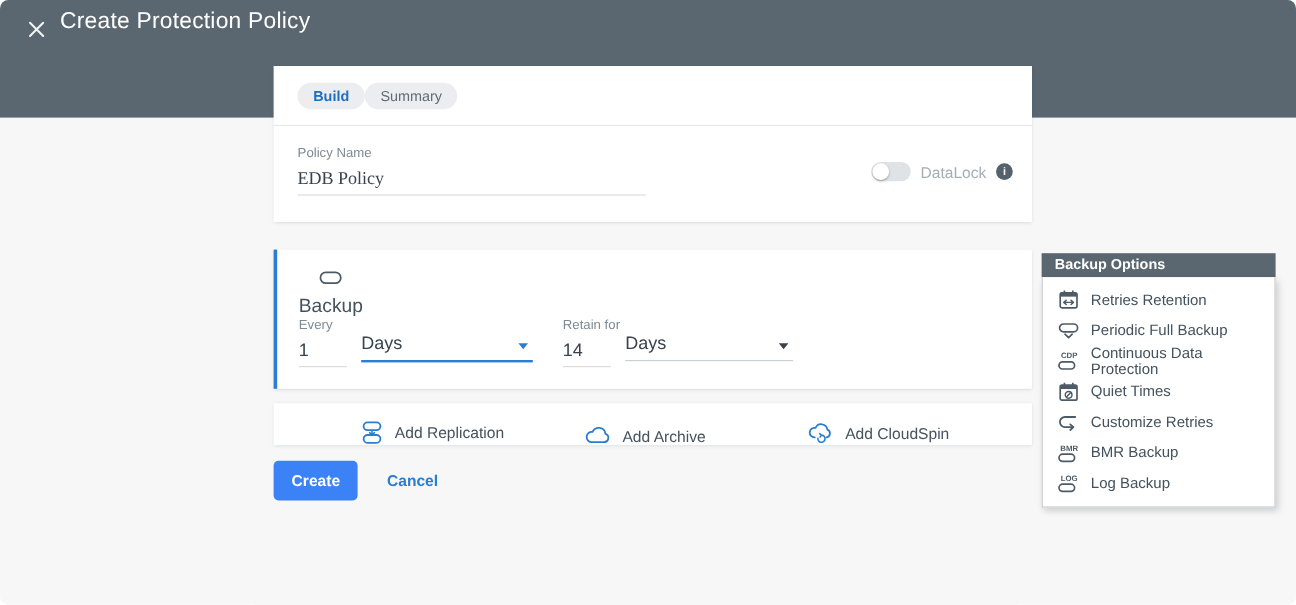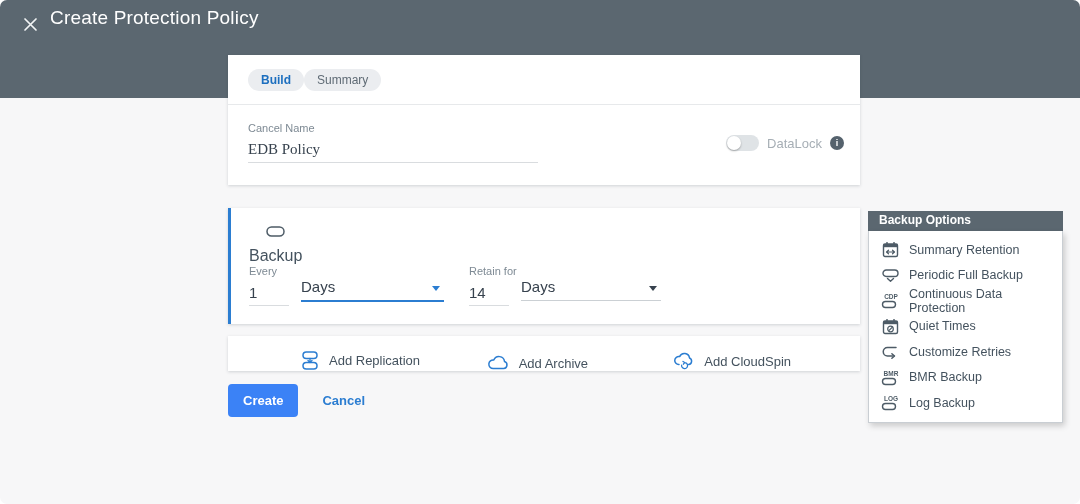--- a/index.html
+++ b/index.html
@@ -73,21 +73,21 @@
     <div class="page-title">Create Protection Policy</div>
   </div>
 
   <div class="card card1">
     <div class="tabbar">
       <button class="pill active">Build</button>
       <button class="pill">Summary</button>
     </div>
     <div class="card1-body">
       <div class="name-field">
-        <label class="fld-label">Cancel Name</label>
+        <label class="fld-label">Policy Name</label>
         <input class="name-input" type="text" value="EDB Policy" style="">
       </div>
       <div class="datalock">
         <span class="toggle">
             <span class="knob"></span>
           </span>
         <span class="dl-label">DataLock</span>
         <span class="info-badge">i</span>
       </div>
     </div>
@@ -158,21 +158,21 @@
 
       <li class="opt-item">
         <span class="opt-icon">
           <svg width="17" height="17" viewBox="0 0 17 17">
             <rect x="1.5" y="3" width="14" height="12.5" rx="1.5" fill="none" stroke="#4d5b66" stroke-width="1.4"></rect>
             <rect x="1.5" y="3" width="14" height="3.2" fill="#4d5b66"></rect>
             <path d="M5 1 v3 M12 1 v3" stroke="#4d5b66" stroke-width="1.4"></path>
             <path d="M4.5 11 H12.5 M4.5 11 l2 -1.8 M4.5 11 l2 1.8 M12.5 11 l-2 -1.8 M12.5 11 l-2 1.8" fill="none" stroke="#4d5b66" stroke-width="1.2" stroke-linecap="round" stroke-linejoin="round"></path>
           </svg>
         </span>
-        <span class="opt-label">Summary Retention</span>
+        <span class="opt-label">Retries Retention</span>
       </li>
 
       <li class="opt-item">
         <span class="opt-icon">
           <svg width="19" height="15" viewBox="0 0 19 15">
             <rect x="2" y="2" width="15" height="6.5" rx="3.25" fill="none" stroke="#4d5b66" stroke-width="1.4"></rect>
             <path d="M6.5 10.5 l3 2.8 l3 -2.8" fill="none" stroke="#4d5b66" stroke-width="1.4" stroke-linecap="round" stroke-linejoin="round"></path>
           </svg>
         </span>
         <span class="opt-label">Periodic Full Backup</span>

